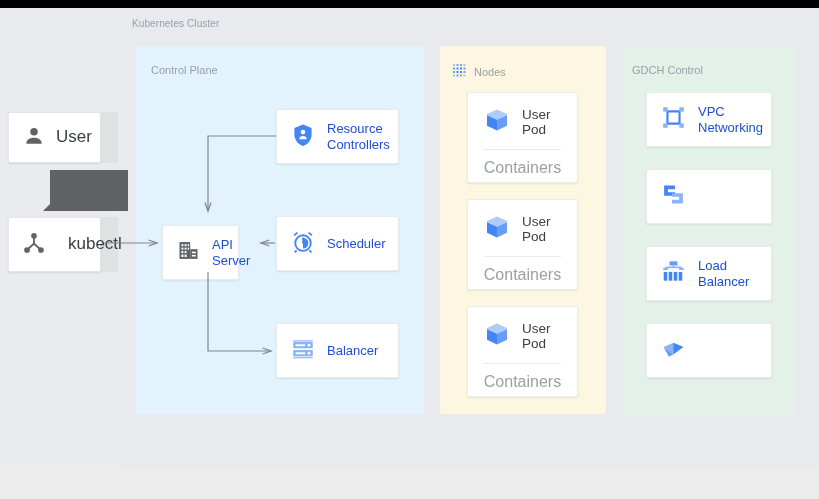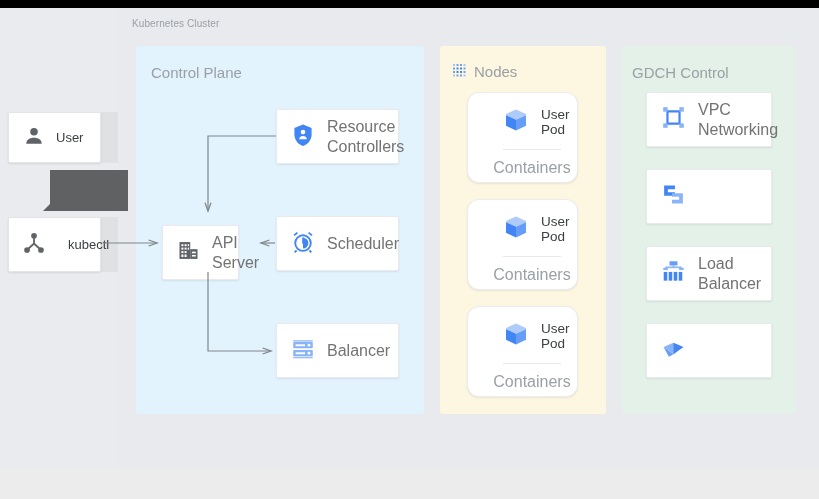--- a/index.html
+++ b/index.html
@@ -26,21 +26,21 @@
   .ext-card{
     position:absolute;background:#ffffff;
     border:1px solid #e4e5e7;border-radius:2px;
     box-shadow:0 1px 2px rgba(60,64,67,.12);
     display:flex;align-items:center;gap:11px;
     padding:0 14px;box-sizing:border-box;
   }
   .ext-shadow{
     position:absolute;background:#e0e1e3;
   }
-  .ext-card .lbl{font-size:13px;color:#3c4043;line-height:1.18;}
+  .ext-card .lbl{font-size:17px;color:#3c4043;line-height:1.18;}
 
   #card-user{left:8px;top:112px;width:93px;height:51px;}
   #shadow-user{left:101px;top:112px;width:17px;height:51px;}
   #card-kubectl{left:8px;top:217px;width:93px;height:55px;gap:23px;}
   #shadow-kubectl{left:101px;top:217px;width:17px;height:55px;}
 
   
   .tooltip{
     position:absolute;left:50px;top:170px;width:78px;height:41px;
     background:#5f6163;
@@ -48,56 +48,55 @@
   .tooltip:after{
     content:"";position:absolute;left:-7px;bottom:0;
     width:0;height:0;
     border-style:solid;border-width:0 0 8px 8px;
     border-color:transparent transparent #5f6163 transparent;
   }
 
   
   .zone{position:absolute;border-radius:3px;}
   .zone-title{
-    position:absolute;font-size:15px;color:#9aa0a6;
-    display:flex;gap:7px;
+    position:absolute;font-size:11px;color:#9aa0a6;
+    display:flex;align-items:center;gap:7px;
   }
   #zone-control{left:136px;top:46px;width:288px;height:368px;background:#e2f3fd;}
   #zone-nodes  {left:440px;top:46px;width:166px;height:368px;background:#fdf6e0;}
   #zone-gdch   {left:622px;top:46px;width:174px;height:368px;background:#e3f1e9;}
   #title-control{left:151px;top:64px;}
   #title-nodes  {left:452px;top:63px;}
   #title-gdch   {left:632px;top:64px;}
 
   
   .node{
     position:absolute;background:#ffffff;
     border:1px solid #e8eaed;border-radius:2px;
     box-shadow:0 1px 2px rgba(60,64,67,.10);
     box-sizing:border-box;
   }
   .node-row{
     display:flex;align-items:center;gap:12px;
     padding:0 14px;height:100%;
   }
-  .node-row .lbl{font-size:16px;color:#737373;line-height:1.22;}
+  .node-row .lbl{font-size:13px;color:#1d4ed8;line-height:1.22;}
 
   
   #n-resource{left:276px;top:109px;width:123px;height:55px;}
   #n-api     {left:162px;top:225px;width:77px;height:55px;}
   #n-sched   {left:276px;top:216px;width:123px;height:55px;}
   #n-storage {left:276px;top:323px;width:123px;height:55px;}
 
   
   .pod{
     position:absolute;background:#ffffff;
-    border:1px solid #eaecef;border-radius:12px;
+    border:1px solid #eaecef;border-radius:2px;
     box-shadow:0 1px 2px rgba(60,64,67,.10);
     box-sizing:border-box;
-    padding-left:19px;
   }
   .pod-top{display:flex;align-items:center;gap:12px;padding:14px 16px 0 16px;}
   .pod-top .lbl{font-size:13.5px;color:#3c4043;}
   .pod-div{height:1px;background:#e8eaed;margin:12px 16px 0 16px;}
   .pod-sub{
     text-align:center;font-size:16px;color:#9aa0a6;
     padding-top:9px;
   }
   #pod-0{left:467px;top:92px;width:111px;height:91px;}
   #pod-1{left:467px;top:199px;width:111px;height:91px;}

